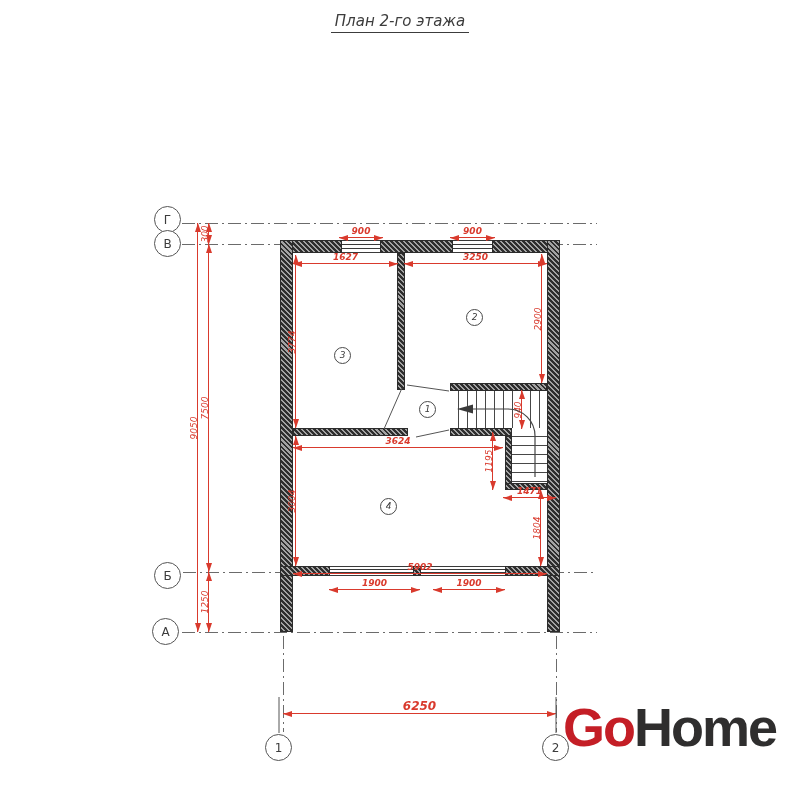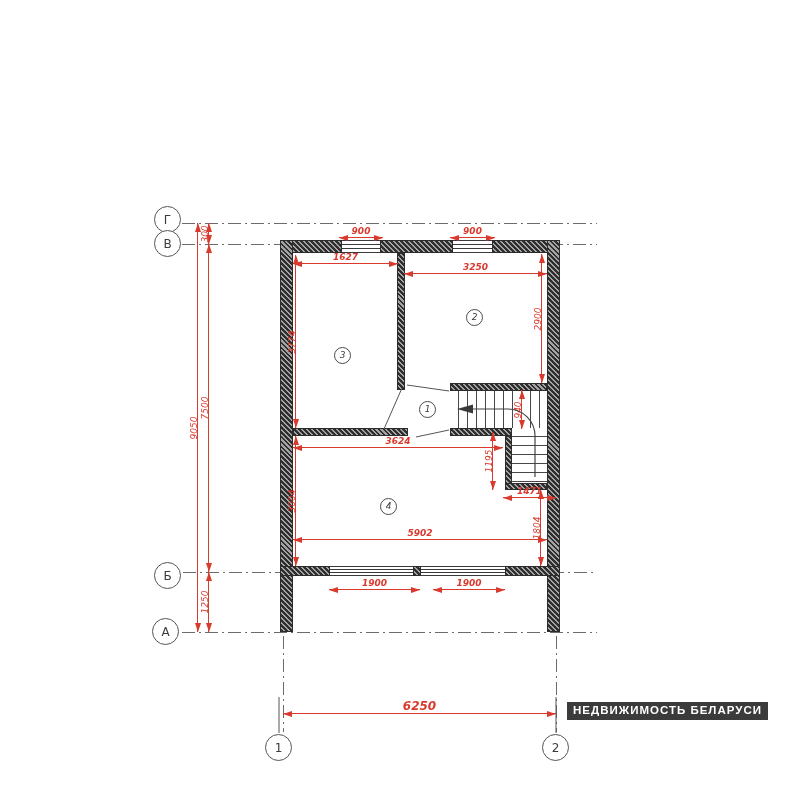--- a/index.html
+++ b/index.html
@@ -58,20 +58,23 @@
   .logo .go{color:var(--logo-red,#c41e26);}
   .logo .home{color:var(--logo-dark,#2f2e2e);}
   .logo .bar{margin-top:1px;margin-left:4px;display:inline-block;background:#3b3b3b;color:#fff;
              font-weight:bold;font-size:11.5px;line-height:1;letter-spacing:1px;padding:3px 6px;}
 </style>
 </head>
 <body>
 
 <div id="canvas">
 
+  <div class="title">
+    <span>План 2-го этажа</span>
+  </div>
 
   <div class="axh" style="left:182px;top:223px;width:415px"></div>
   <div class="axh" style="left:182px;top:244px;width:415px"></div>
   <div class="axh" style="left:183px;top:572px;width:414px"></div>
   <div class="axh" style="left:182px;top:632px;width:415px"></div>
   <div class="axv" style="left:283px;top:636px;height:96px"></div>
   <div class="axv" style="left:556px;top:636px;height:96px"></div>
 
   <div class="axc" style="left:154px;top:206px">
       <span>Г</span>
@@ -117,30 +120,30 @@
 
   <div class="dimh" style="left:339px;top:237px;width:44px">
       <span class="lab">900</span>
     </div>
   <div class="dimh" style="left:450px;top:237px;width:45px">
       <span class="lab">900</span>
     </div>
   <div class="dimh" style="left:293px;top:263px;width:105px">
       <span class="lab">1627</span>
     </div>
-  <div class="dimh" style="left:404px;top:273px;width:143px">
+  <div class="dimh" style="left:404px;top:263px;width:143px">
       <span class="lab">3250</span>
     </div>
   <div class="dimh" style="left:293px;top:447px;width:210px">
       <span class="lab">3624</span>
     </div>
   <div class="dimh" style="left:503px;top:497px;width:53px">
       <span class="lab">1471</span>
     </div>
-  <div class="dimh" style="left:293px;top:539px;width:254px">
+  <div class="dimh" style="left:293px;top:573px;width:254px">
       <span class="lab">5902</span>
     </div>
   <div class="dimh" style="left:329px;top:589px;width:91px">
       <span class="lab">1900</span>
     </div>
   <div class="dimh" style="left:433px;top:589px;width:72px">
       <span class="lab">1900</span>
     </div>
   <div class="dimh" style="left:283px;top:713px;width:273px">
       <span class="lab" style="font-size:12px">6250</span>
@@ -194,16 +197,16 @@
     <path d="M535 477 V436 A27 27 0 0 0 508 409 H464" fill="none" stroke="#454545" stroke-width="1.2"></path>
     <polygon points="457,409 473,404.5 473,413.5" fill="#3a3a3a"></polygon>
     <path d="M402 388 L384 429" stroke="#555" stroke-width="1"></path>
     <path d="M407 385 L449 391" stroke="#555" stroke-width="1"></path>
     <path d="M449 430 L416 437" stroke="#555" stroke-width="1"></path>
     <path d="M279 733 V697" stroke="#555" stroke-width="1"></path>
     <path d="M556 733 V697" stroke="#555" stroke-width="1"></path>
   </svg>
 
   <div class="logo">
-    <div class="bar">НЕДВИЖИМОСТЬ БЕЛАРУСИ</div>
+    <div class="word"><span class="go">Go</span><span class="home">Home</span></div>
   </div>
 
 </div>
 
 </body></html>

